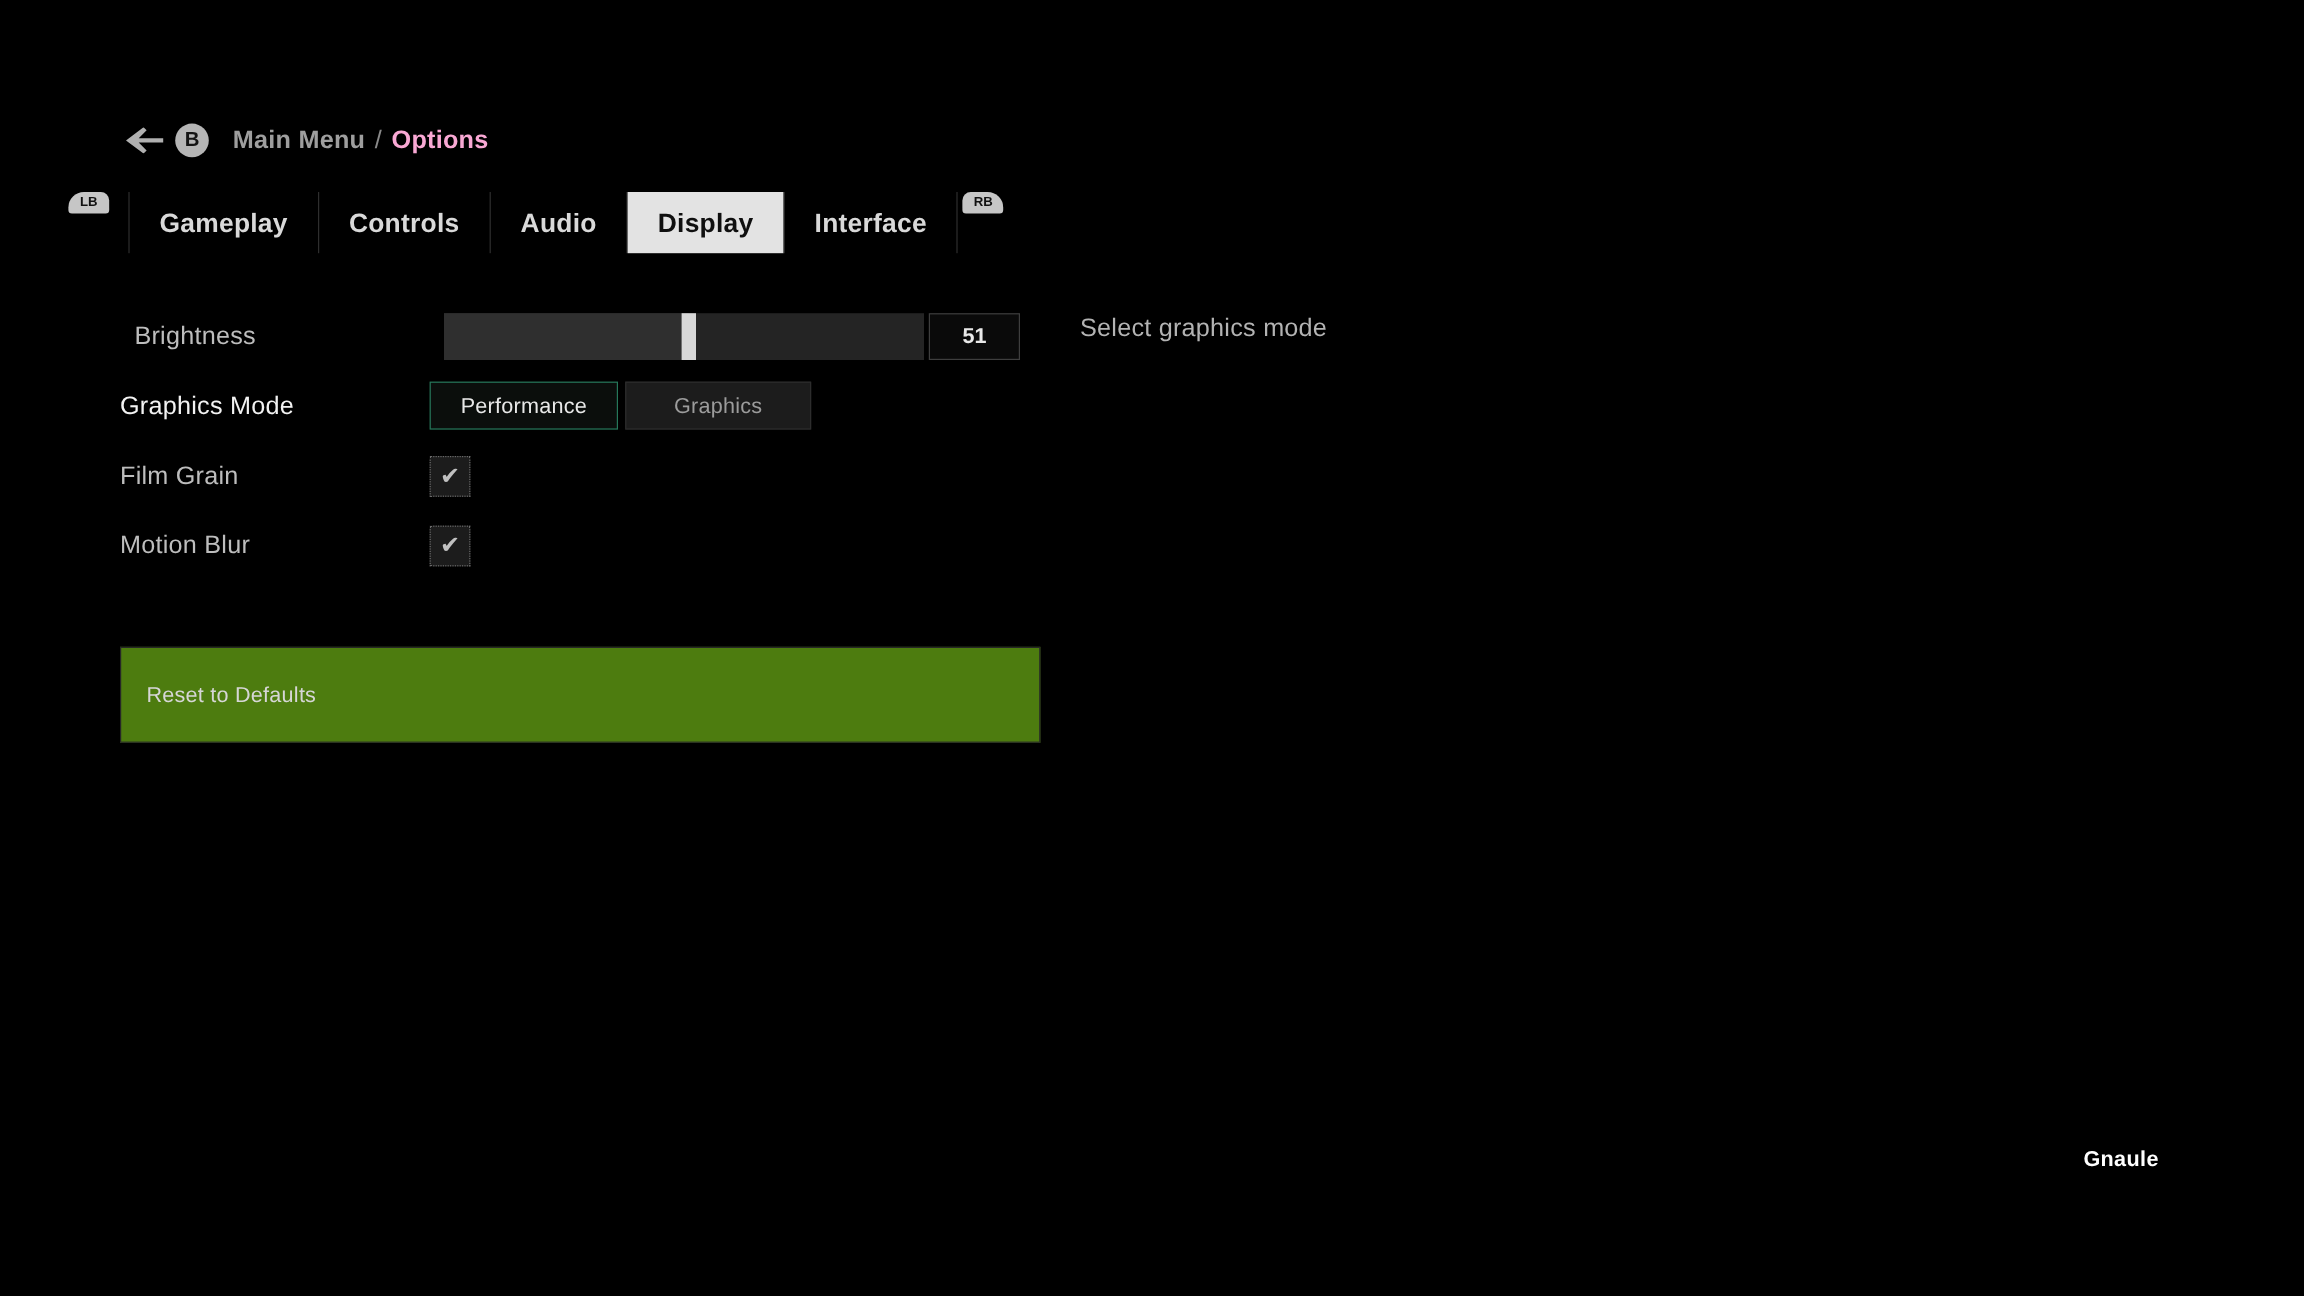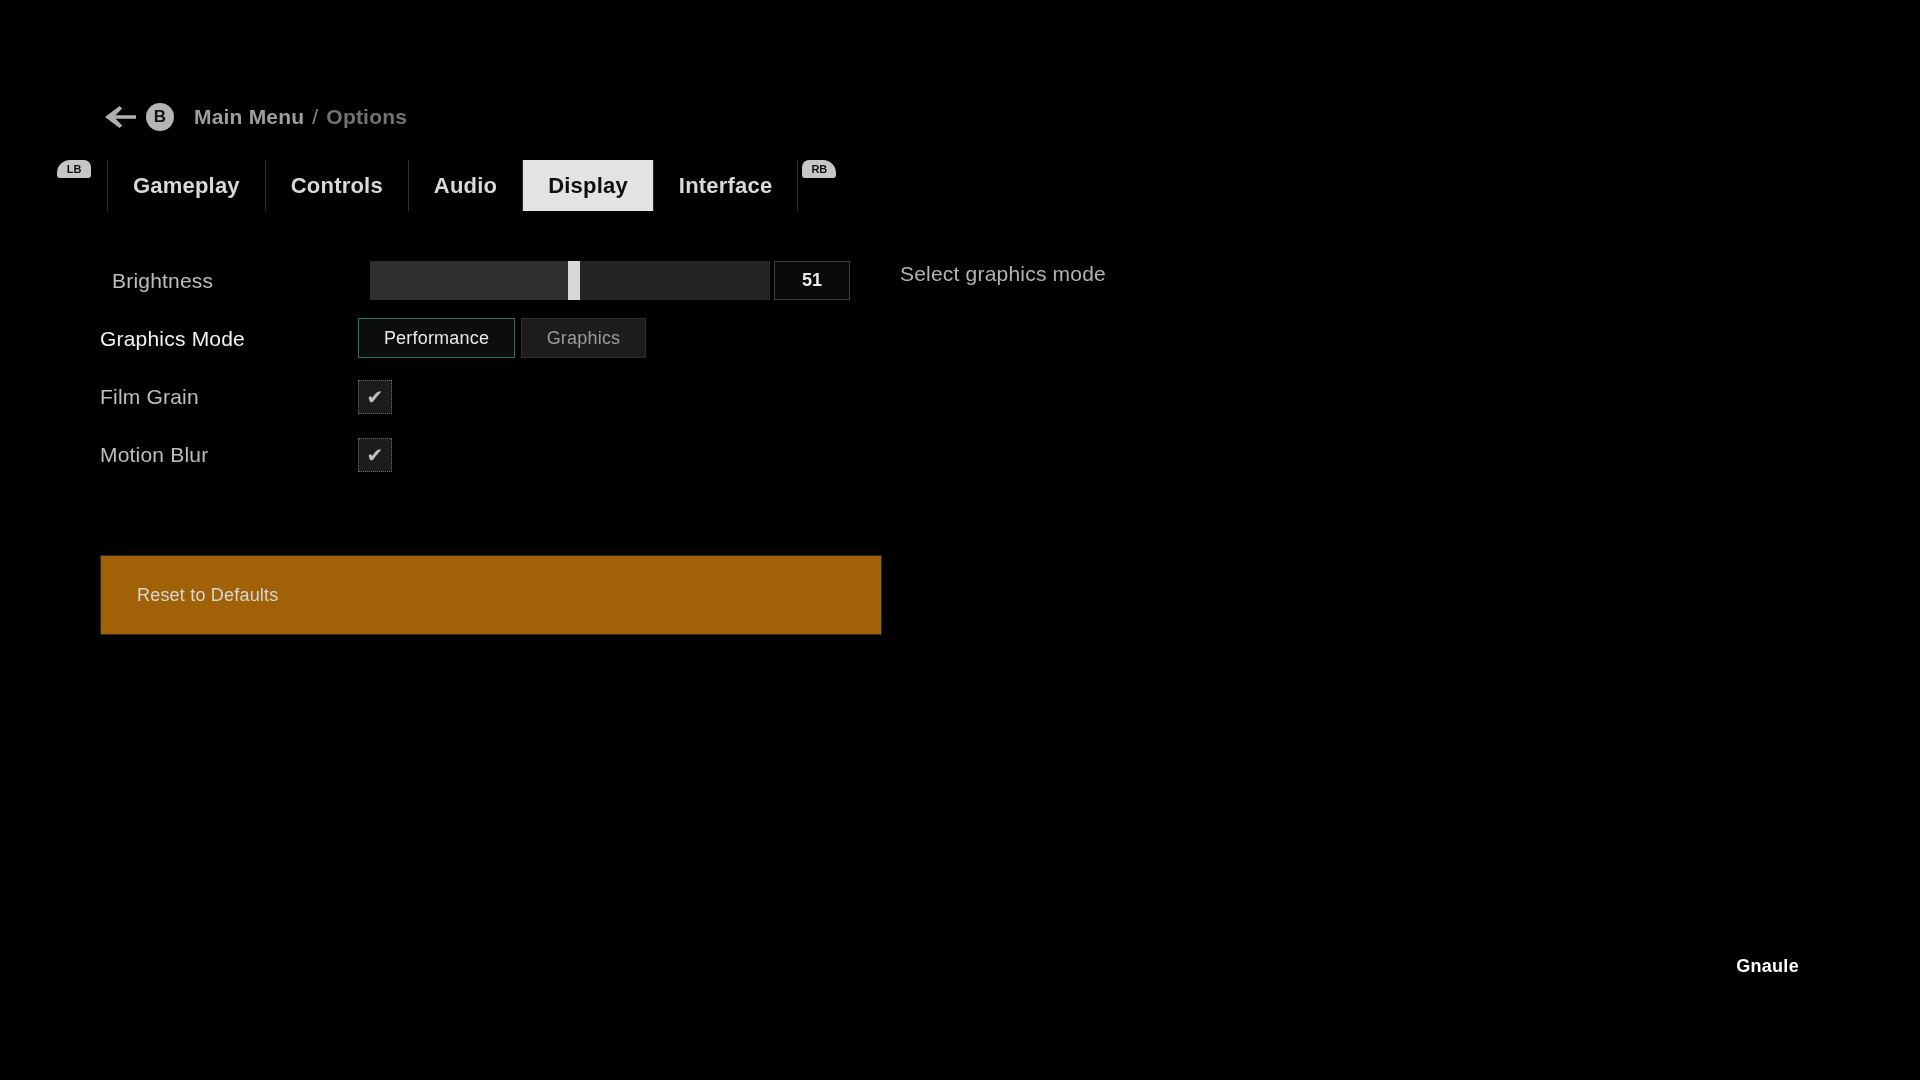--- a/index.html
+++ b/index.html
@@ -12,21 +12,21 @@
   .back-btn{display:flex;align-items:center;cursor:pointer;background:none;border:none;padding:0;}
   .back-arrow{width:32px;height:22px;display:block;}
   .b-badge{
     width:28px;height:28px;border-radius:50%;background:#b5b5b5;color:#141414;
     font-weight:bold;font-size:17px;display:flex;align-items:center;justify-content:center;
     margin-left:9px;
   }
   .crumbs{margin-left:20px;font-size:21px;font-weight:bold;letter-spacing:.2px;}
   .crumb-parent{color:#9e9e9e;}
   .crumb-sep{color:#8a8a8a;margin:0 8px;font-weight:normal;}
-  .crumb-current{color:#737373;}
+  .crumb-current{color:#f9a8d4;}
   
   .tabbar{position:absolute;left:57px;top:160px;height:51px;display:flex;}
   .bumper{
     background:#c6c6c6;color:#111;font-size:11px;font-weight:bold;
     width:34px;height:18px;display:flex;align-items:center;justify-content:center;
   }
   .bumper.lb{border-radius:13px 7px 3px 3px;margin-right:16px;}
   .bumper.rb{border-radius:7px 13px 3px 3px;margin-left:4px;}
   .tab-divider{width:1px;height:51px;background:#2e2e2e;flex:0 0 auto;}
   .tab{
@@ -57,32 +57,32 @@
     width:74px;height:37px;margin-left:4px;background:#0a0a0a;border:1px solid #3e3e3e;
     display:flex;align-items:center;justify-content:center;
     color:#e8e8e8;font-size:18px;font-weight:bold;
   }
   
   .seg-btn{
     height:40px;display:flex;align-items:center;justify-content:center;
     font-size:18px;cursor:pointer;letter-spacing:.2px;font-family:inherit;
   }
   .seg-btn.active{width:157px;background:#0b0e0c;border:1px solid #26775a;color:#e8e8e8;}
-  .seg-btn.inactive{width:125px;background:#1c1c1c;border:1px solid #2d2d2d;color:#9c9c9c;margin-left:6px;}
+  .seg-btn.inactive{width:155px;background:#1c1c1c;border:1px solid #2d2d2d;color:#9c9c9c;margin-left:6px;}
   
   .checkbox{
     width:32px;height:32px;background:#1c1c1c;border:1px dotted #6a6a6a;
     display:flex;align-items:center;justify-content:center;cursor:pointer;
   }
   .checkbox .check{color:#c0c0c0;font-size:20px;line-height:1;}
   
   .reset-btn{
-    position:absolute;left:100px;top:555px;width:738px;height:76px;
-    background:#a16207;border:1px solid #272727;display:flex;align-items:center;
-    color:#d6d6d6;font-size:18px;padding-left:36px;cursor:pointer;letter-spacing:.2px;
+    position:absolute;left:100px;top:539px;width:738px;height:76px;
+    background:#4d7c0f;border:1px solid #272727;display:flex;align-items:center;
+    color:#d6d6d6;font-size:18px;padding-left:21px;cursor:pointer;letter-spacing:.2px;
     font-family:inherit;box-sizing:content-box;
   }
   
   .info-panel{position:absolute;left:900px;top:262px;width:700px;}
   .info-title{font-size:21px;color:#b3b3b3;letter-spacing:.2px;}
   .info-desc{margin-top:29px;font-size:17px;color:#f0f0f0;letter-spacing:.2px;}
   
   .watermark{
     position:absolute;right:121px;top:956px;font-size:18px;font-weight:bold;color:#ffffff;
     letter-spacing:.3px;

